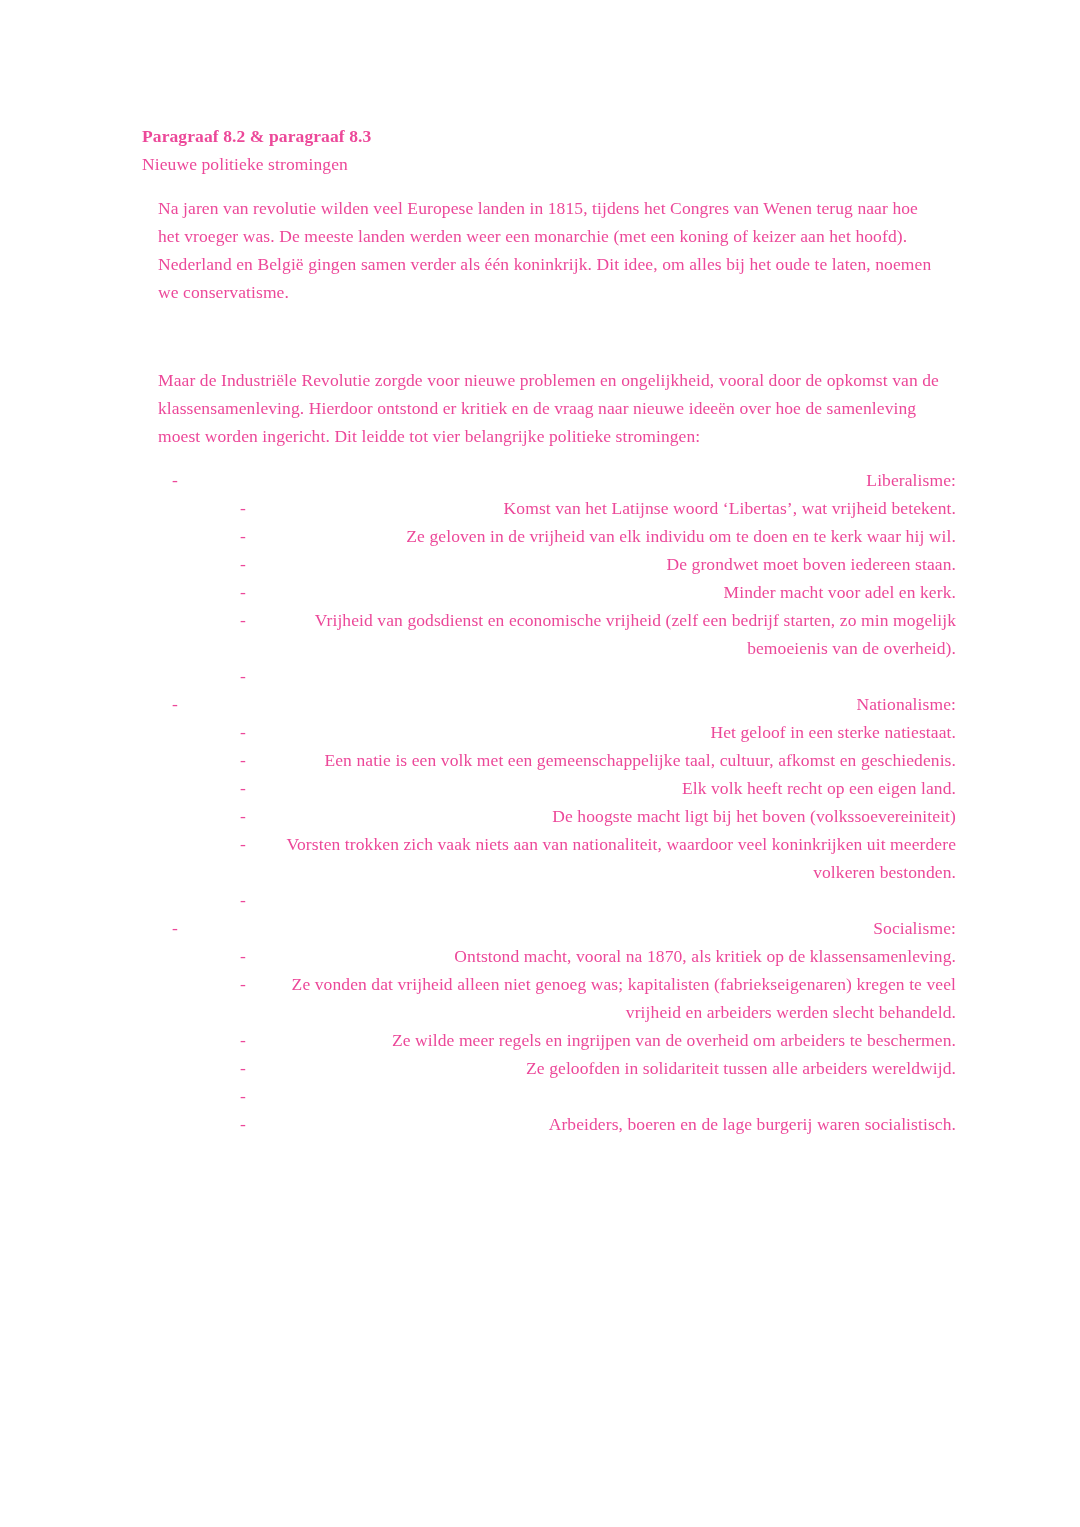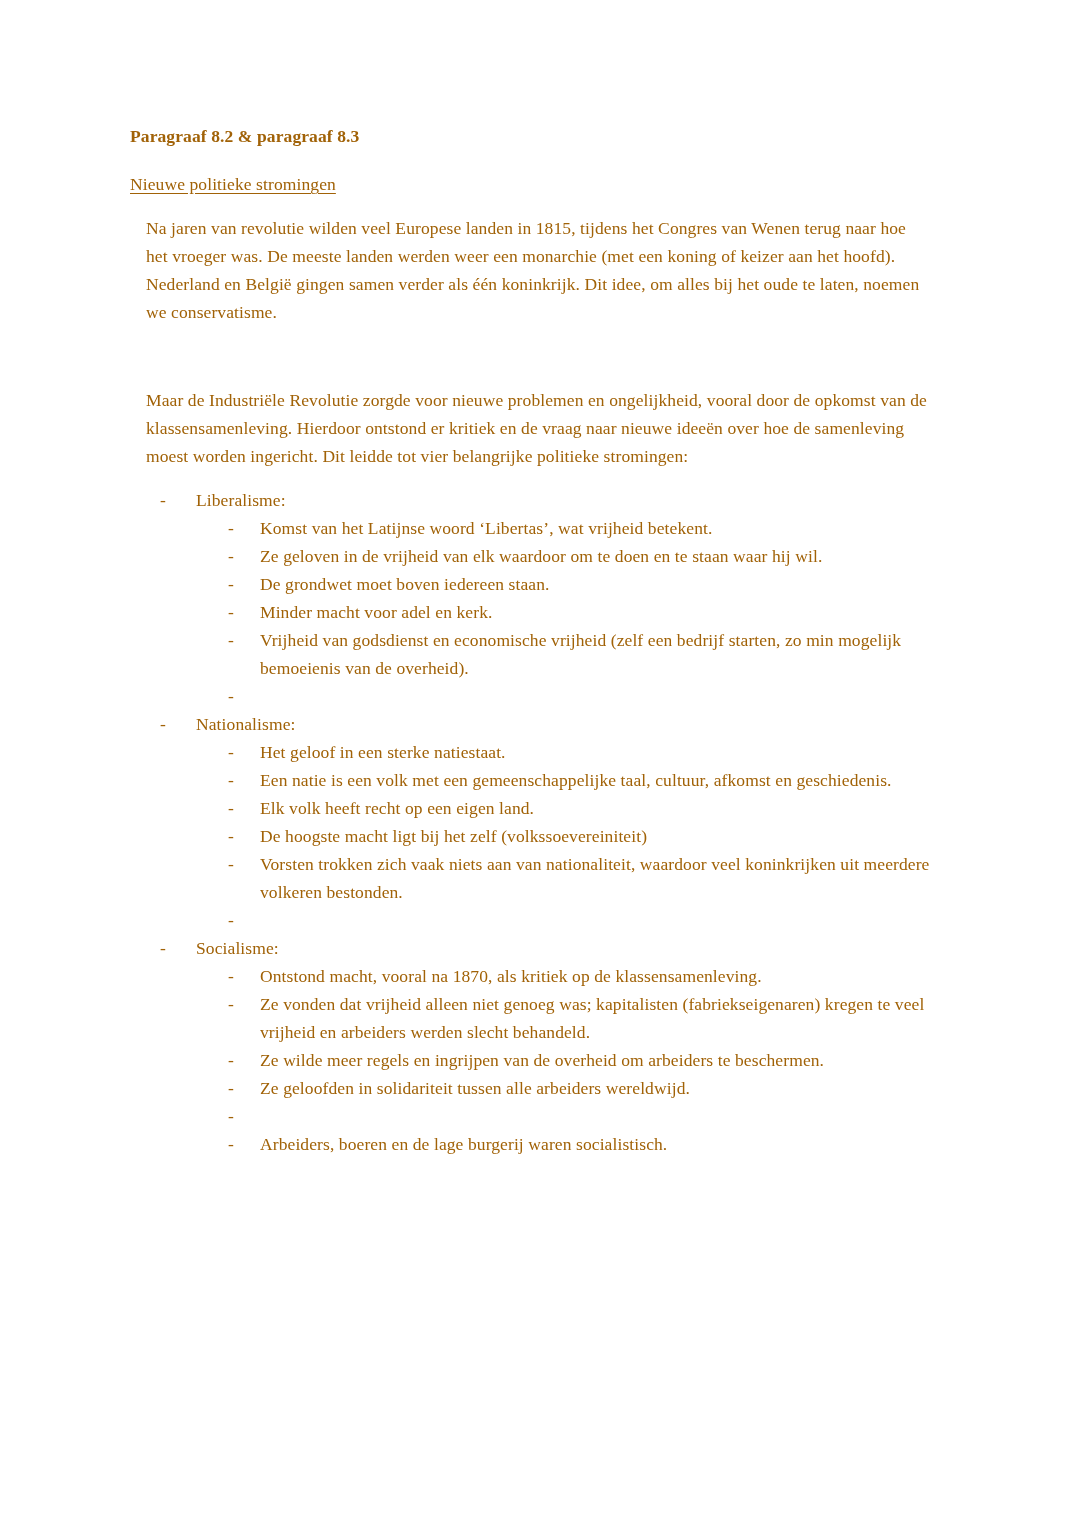--- a/index.html
+++ b/index.html
@@ -5,46 +5,44 @@
   html, body { margin: 0; padding: 0; }
   body {
     width: 1080px;
     height: 1527px;
     background: #ffffff;
     position: relative;
     font-family: "Liberation Serif", "DejaVu Serif", serif;
   }
   .doc-page {
     position: absolute;
-    left: 130px;
+    left: 142px;
     top: 122px;
     width: 814px;
     font-size: 17.5px;
     line-height: 28px;
-    color: #a16207;
+    color: #ec4899;
     letter-spacing: 0.1px;
   }
   .doc-title {
     font-weight: bold;
   }
   .doc-subtitle {
-    text-decoration: underline;
     text-underline-offset: 3px;
-    margin-top: 20px;
   }
   p.para {
     margin: 16px;
   }
   .spacer {
     height: 28px;
   }
   .list { margin: 0; }
   .li { display: flex; align-items: flex-start; }
   .li .dash { flex: 0 0 auto; }
-  .li .txt { flex: 1 1 auto; }
+  .li .txt { flex: 1 1 auto; text-align: right; }
   .lvl1 { padding-left: 30px; }
   .lvl1 .dash { width: 36px; }
   .lvl2 { padding-left: 98px; }
   .lvl2 .dash { width: 32px; }
 </style>
 </head>
 <body>
 
 <div class="doc-page">
 
@@ -63,21 +61,21 @@
     <div class="li lvl1">
       <span class="dash">-</span>
       <span class="txt">Liberalisme:</span>
     </div>
     <div class="li lvl2">
       <span class="dash">-</span>
       <span class="txt">Komst van het Latijnse woord ‘Libertas’, wat vrijheid betekent.</span>
     </div>
     <div class="li lvl2">
       <span class="dash">-</span>
-      <span class="txt">Ze geloven in de vrijheid van elk waardoor om te doen en te staan waar hij wil.</span>
+      <span class="txt">Ze geloven in de vrijheid van elk individu om te doen en te kerk waar hij wil.</span>
     </div>
     <div class="li lvl2">
       <span class="dash">-</span>
       <span class="txt">De grondwet moet boven iedereen staan.</span>
     </div>
     <div class="li lvl2">
       <span class="dash">-</span>
       <span class="txt">Minder macht voor adel en kerk.</span>
     </div>
     <div class="li lvl2">
@@ -99,21 +97,21 @@
     <div class="li lvl2">
       <span class="dash">-</span>
       <span class="txt">Een natie is een volk met een gemeenschappelijke taal, cultuur, afkomst en geschiedenis.</span>
     </div>
     <div class="li lvl2">
       <span class="dash">-</span>
       <span class="txt">Elk volk heeft recht op een eigen land.</span>
     </div>
     <div class="li lvl2">
       <span class="dash">-</span>
-      <span class="txt">De hoogste macht ligt bij het zelf (volkssoevereiniteit)</span>
+      <span class="txt">De hoogste macht ligt bij het boven (volkssoevereiniteit)</span>
     </div>
     <div class="li lvl2">
       <span class="dash">-</span>
       <span class="txt">Vorsten trokken zich vaak niets aan van nationaliteit, waardoor veel koninkrijken uit meerdere volkeren bestonden.</span>
     </div>
     <div class="li lvl2">
       <span class="dash">-</span>
     </div>
 
     <div class="li lvl1">

